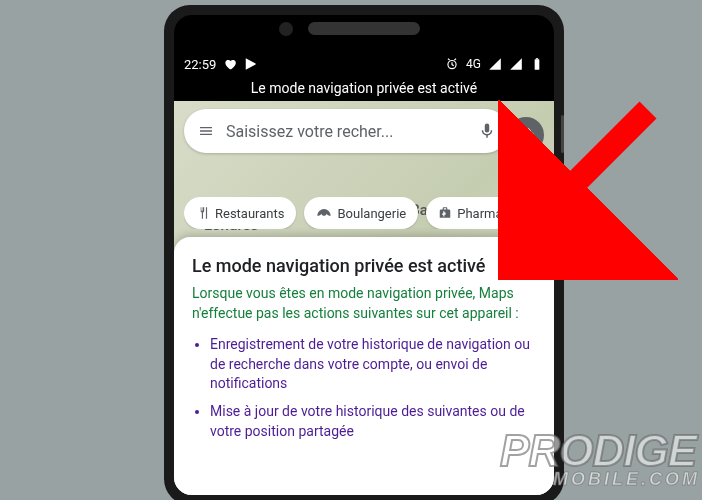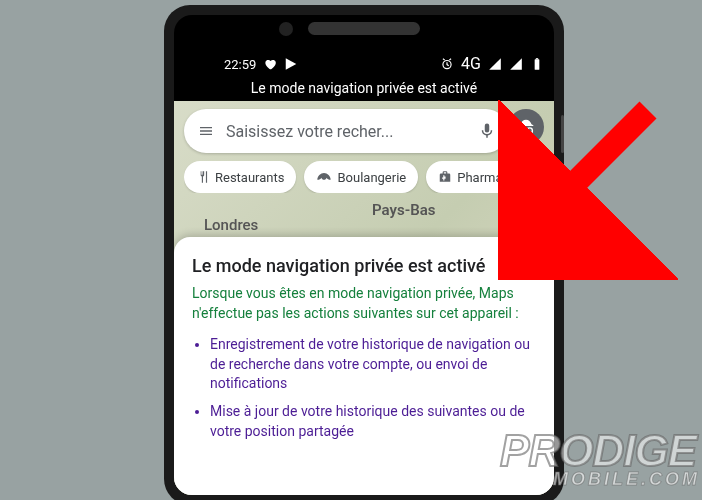--- a/index.html
+++ b/index.html
@@ -63,21 +63,20 @@
     display: flex;
     align-items: center;
     justify-content: space-between;
     padding: 0 10px;
     font-size: 13px;
   }
   .statusbar-left, .statusbar-right {
     display: flex;
     align-items: center;
     gap: 7px;
-    margin-left: 40px;
   }
   .icon-sm { width: 14px; height: 14px; fill: #fff; display: inline-block; }
   .notice-bar {
     background: #000;
     color: #fff;
     text-align: center;
     font-size: 14px;
     padding: 3px 0 5px;
   }
   .map-area {
@@ -91,21 +90,21 @@
     font-size: 15px;
     color: #555;
     font-weight: 500;
   }
   .search-row {
     position: absolute;
     top: 8px;
     left: 10px;
     right: 10px;
     display: flex;
-    align-items: flex-start;
+    align-items: flex-end;
     gap: 0;
   }
   .search-bar {
     flex: 1;
     height: 44px;
     background: #fff;
     border-radius: 22px;
     display: flex;
     align-items: center;
     padding: 0 12px;
@@ -145,20 +144,21 @@
     border-radius: 16px;
     display: flex;
     align-items: center;
     gap: 5px;
     padding: 0 12px;
     font-size: 13px;
     color: #3c4043;
     white-space: nowrap;
     box-shadow: 0 1px 2px rgba(0,0,0,.15);
     flex-shrink: 0;
+    margin-top: 36px;
   }
   .layers-btn {
     position: absolute;
     right: 14px;
     top: 138px;
     width: 38px;
     height: 38px;
     display: flex;
     align-items: center;
     justify-content: center;
@@ -259,21 +259,21 @@
           <svg class="icon-sm" viewBox="0 0 24 24">
               <path d="M3 2l18 10L3 22z"></path>
             </svg>
         </div>
         <div class="statusbar-right">
           <svg class="icon-sm" viewBox="0 0 24 24">
               <circle cx="12" cy="13" r="7" fill="none" stroke="#fff" stroke-width="2"></circle>
               <path d="M12 9v4l3 2" stroke="#fff" stroke-width="2" fill="none"></path>
               <path d="M5 3l3 2M19 3l-3 2" stroke="#fff" stroke-width="2"></path>
             </svg>
-          <span style="font-size:16px;line-height:1">4G</span>
+          <span style="font-size:12px;line-height:1">4G</span>
           <svg class="icon-sm" viewBox="0 0 24 24">
               <path d="M2 22h20L22 2z"></path>
             </svg>
           <svg class="icon-sm" viewBox="0 0 24 24">
               <path d="M2 22h20L22 2z"></path>
             </svg>
           <svg class="icon-sm" viewBox="0 0 24 24">
               <rect x="8" y="4" width="8" height="18" rx="1"></rect>
               <rect x="10" y="2" width="4" height="2"></rect>
             </svg>

